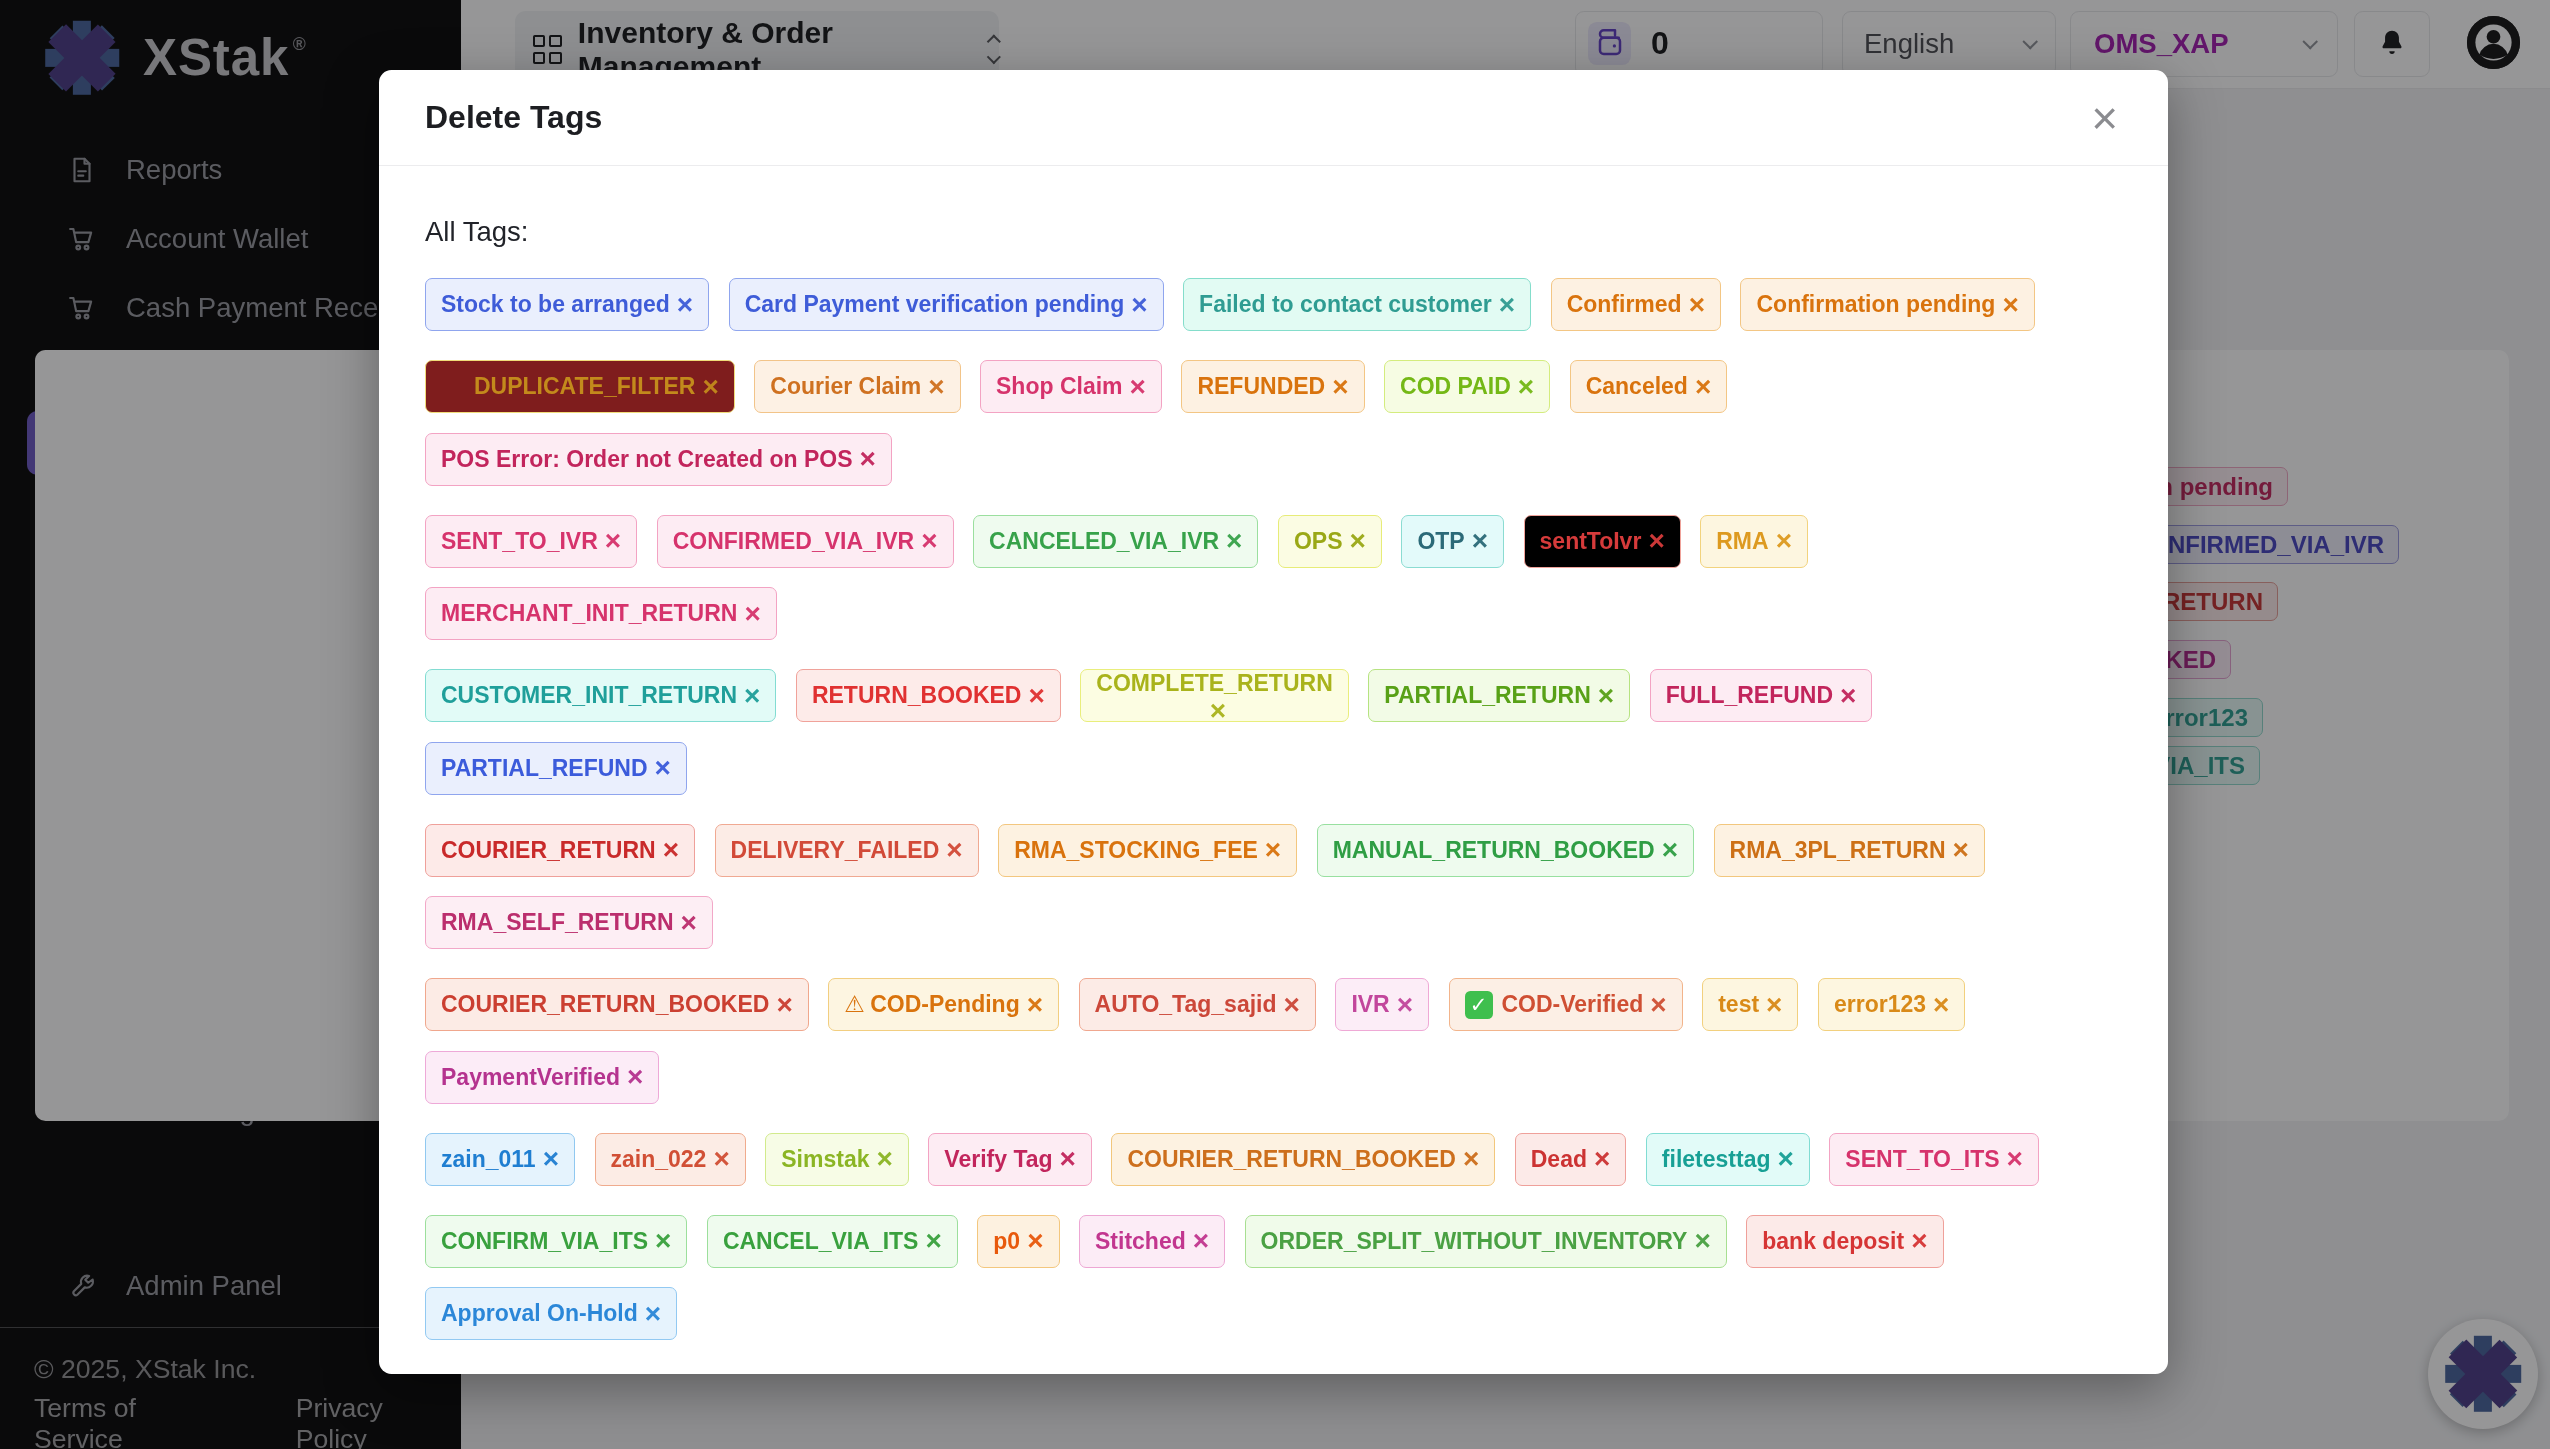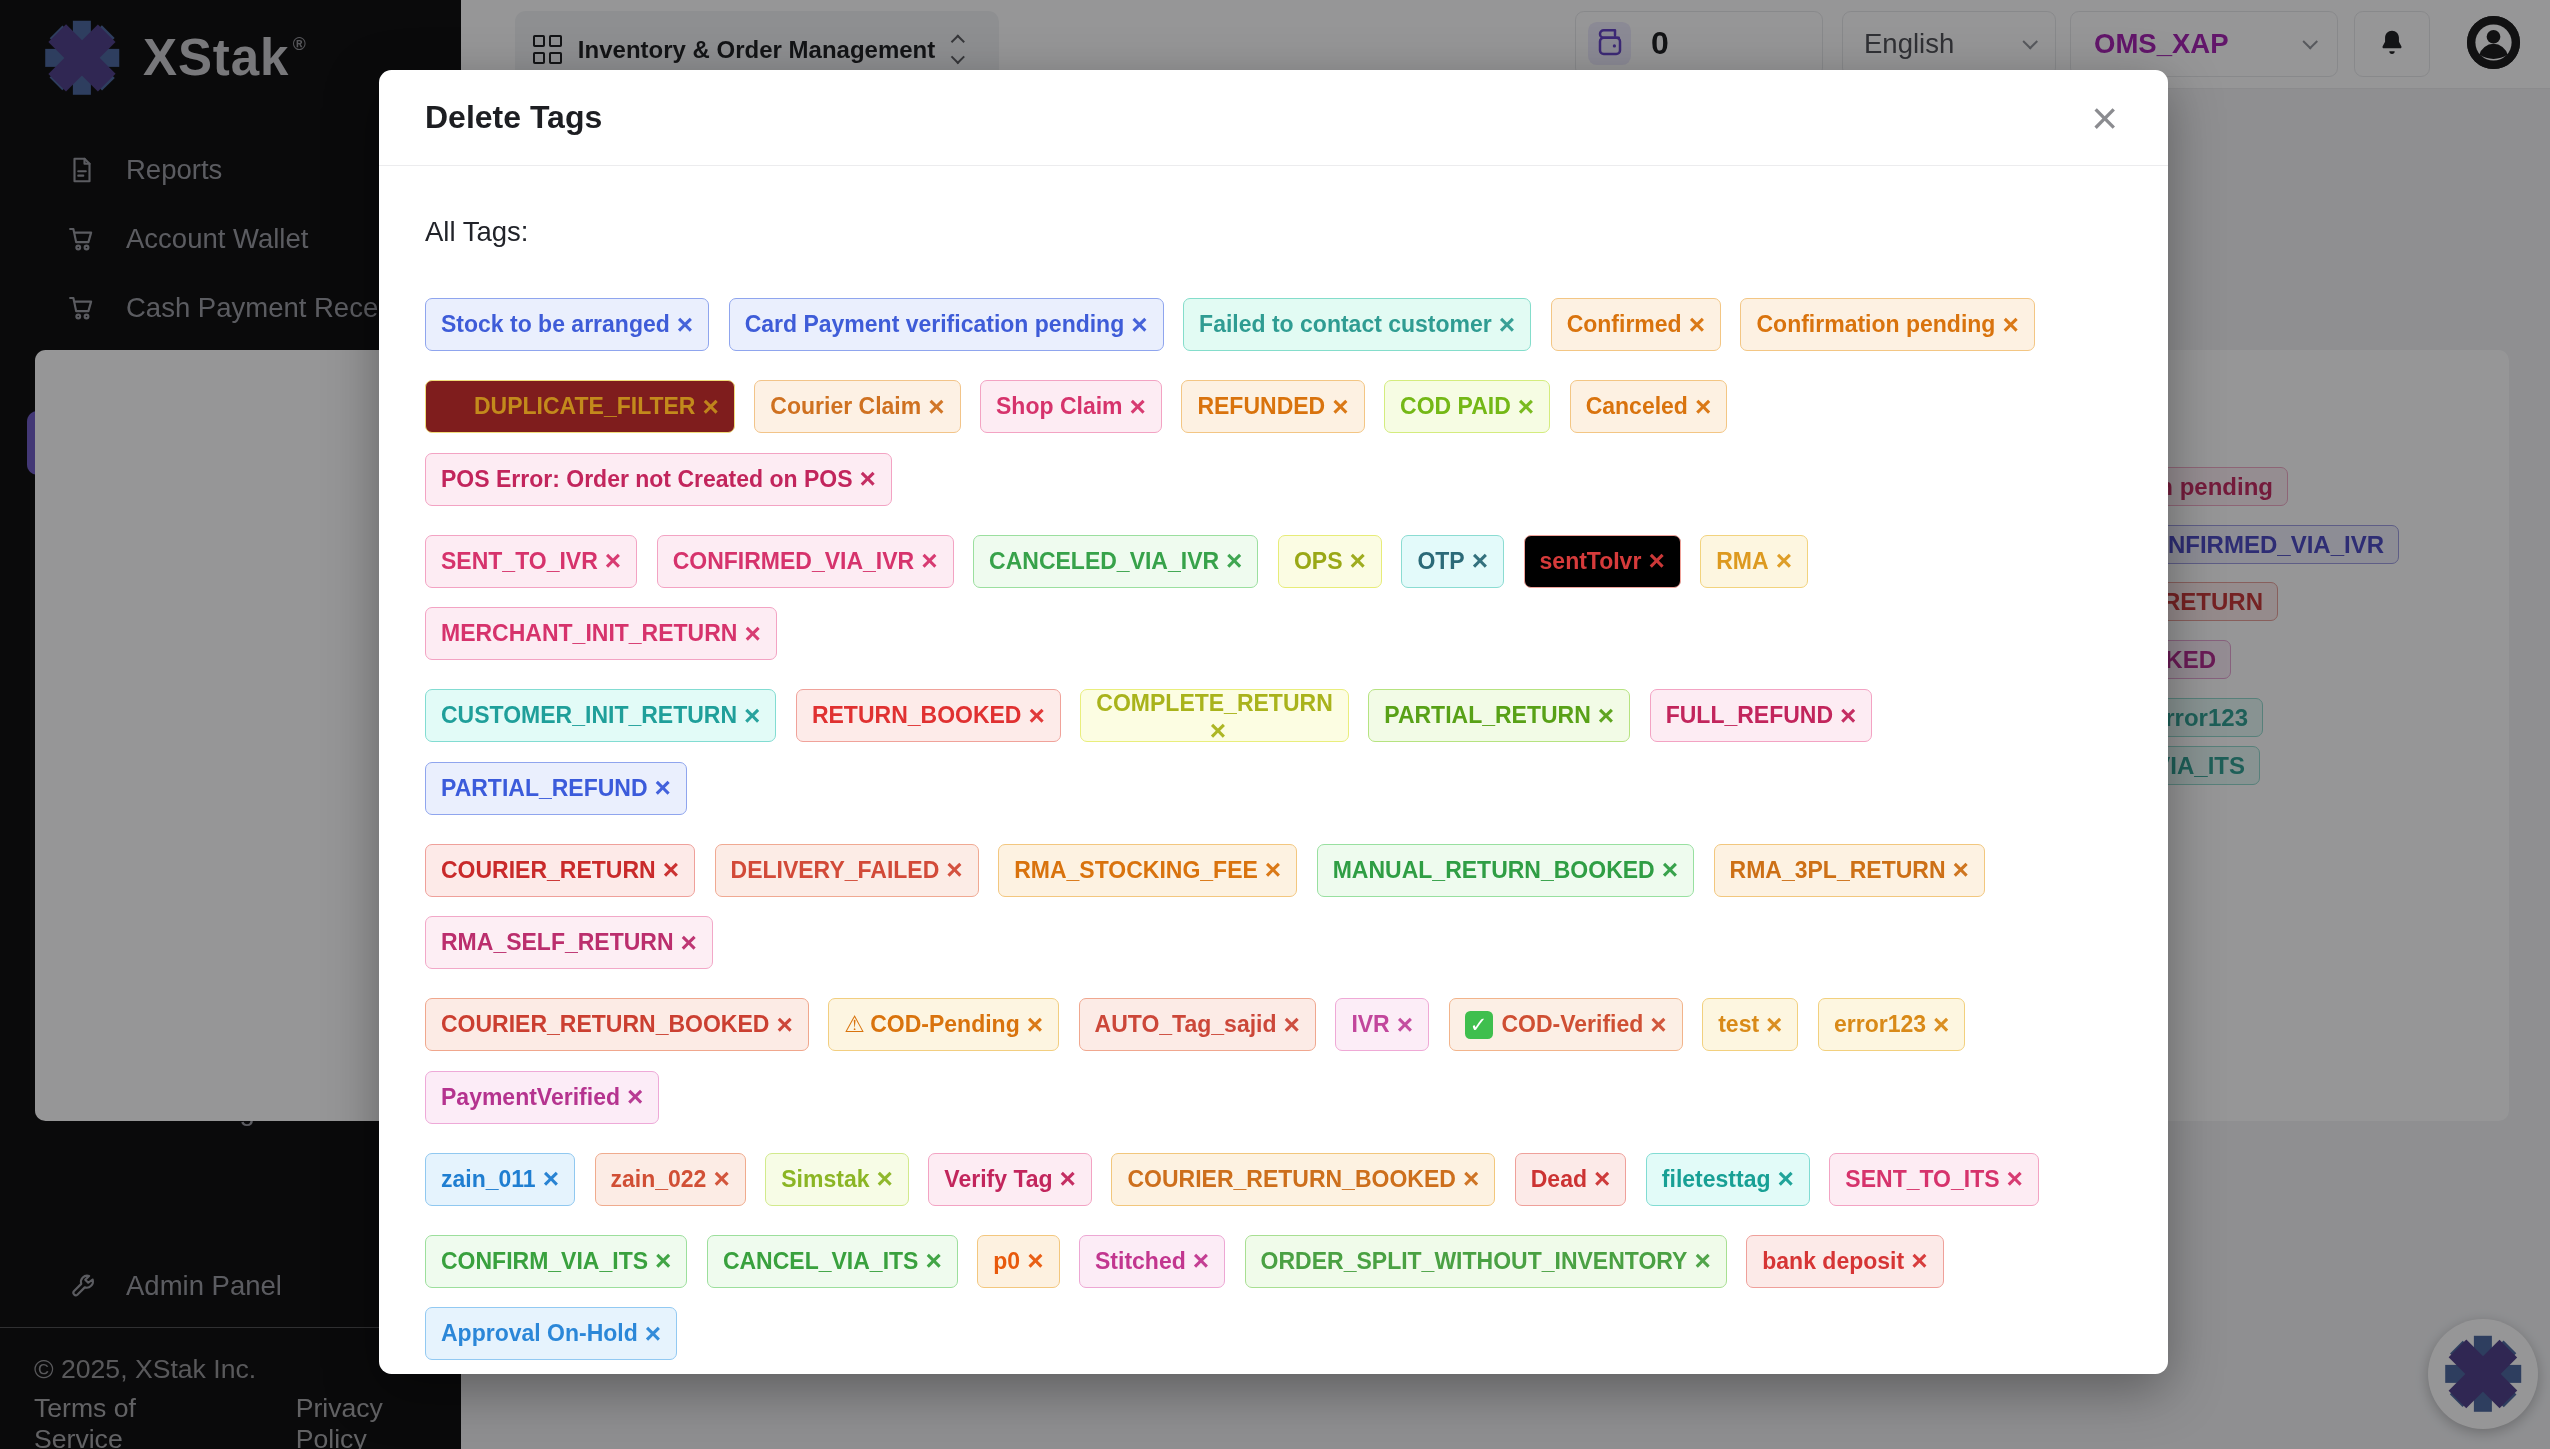--- a/index.html
+++ b/index.html
@@ -30,21 +30,21 @@
   #sb-divider { position:absolute; left:0; top:1327px; width:461px; border-top:0.9px solid #4a4a4c; }
   #copyright { position:absolute; left:34px; top:1354px; font-size:26.6px; color:#929295; }
   #foot-links { position:absolute; left:34px; top:1393px; display:flex; gap:64px; font-size:26.6px; color:#a2a2a5; }
 
   
   #topbar { position:absolute; left:461px; top:0; width:2090px; height:89px; background:#ffffff; border-bottom:0.9px solid #ececee; }
   #app-tab { position:absolute; left:54px; top:10.6px; width:484px; height:78px; background:#f1f3f5;
              border-radius:10.6px 10.6px 0 0; display:flex; align-items:center; padding-left:17.7px; }
   .gridico { display:grid; grid-template-columns:12.4px 12.4px; grid-gap:4.4px; margin-right:16px; }
   .gridico span { width:12.4px; height:12.4px; border:2.7px solid #17181a; border-radius:1.8px; }
-  #app-tab .lbl { font-size:24px; font-weight:700; color:#17181a; }
+  #app-tab .lbl { font-size:30px; font-weight:700; color:#17181a; }
   .updown { display:flex; flex-direction:column; gap:5.3px; margin-left:17.7px; }
   .updown i { width:9.7px; height:9.7px; border-right:2.7px solid #55565a; border-bottom:2.7px solid #55565a; display:block; }
   .updown .u { transform:rotate(-135deg); }
   .updown .d { transform:rotate(45deg); }
 
   .pill { position:absolute; top:10.6px; height:66px; border:0.9px solid #e7e8ea; border-radius:8.9px; background:#fff;
           display:flex; align-items:center; }
   #wallet-pill { left:1114px; width:248px; padding-left:12.4px; }
   .wallet-sq { width:43px; height:43px; background:#ece9fb; border-radius:8.9px; display:flex; align-items:center; justify-content:center; margin-right:19.5px; }
   #wallet-count { font-size:32px; font-weight:700; color:#17181a; }
@@ -77,21 +77,21 @@
                   display:flex; align-items:center; justify-content:center; }
 
   
   #modal { position:absolute; left:379px; top:70px; width:1789px; height:1304px; background:#ffffff; border-radius:12.4px;
            z-index:100; box-shadow:0 16px 53px rgba(0,0,0,.35); display:flex; flex-direction:column; }
   #modal-header { height:96px; flex:0 0 96px; display:flex; align-items:center; justify-content:space-between;
                   padding:0 50px 0 46px; border-bottom:0.9px solid #ececee; }
   #modal-title { font-size:32px; font-weight:700; color:#1d1e22; }
   #modal-close { font-size:46px; color:#8b8c90; line-height:1; cursor:pointer; font-weight:400; }
   #modal-body { flex:1 1 auto; padding:50px 46px 0 46px; overflow:hidden; display:flex; flex-direction:column; }
-  #all-tags-label, #deleted-tags-label { font-size:27.5px; color:#212329; margin-bottom:50px; }
+  #all-tags-label, #deleted-tags-label { font-size:27.5px; color:#212329; margin-bottom:30px; }
   .tag-row { display:flex; flex-wrap:wrap; gap:19.5px; margin-bottom:29px; }
   .chip { display:flex; align-items:center; height:53px; padding:0 15px; border:1.8px solid; border-radius:7px;
           font-size:23px; font-weight:600; white-space:nowrap; background:#fff; }
   .chip .x { margin-left:7px; font-size:28px; line-height:1; cursor:pointer; opacity:.95; }
   .chip .warn { margin-right:5.3px; font-size:23px; }
   .chip .check { width:28px; height:28px; background:#3fbf4e; border-radius:5.3px; color:#fff; font-size:21px; font-weight:700;
                  display:inline-flex; align-items:center; justify-content:center; margin-right:8.9px; }
   svg { display:block; }
 </style>
 </head>

